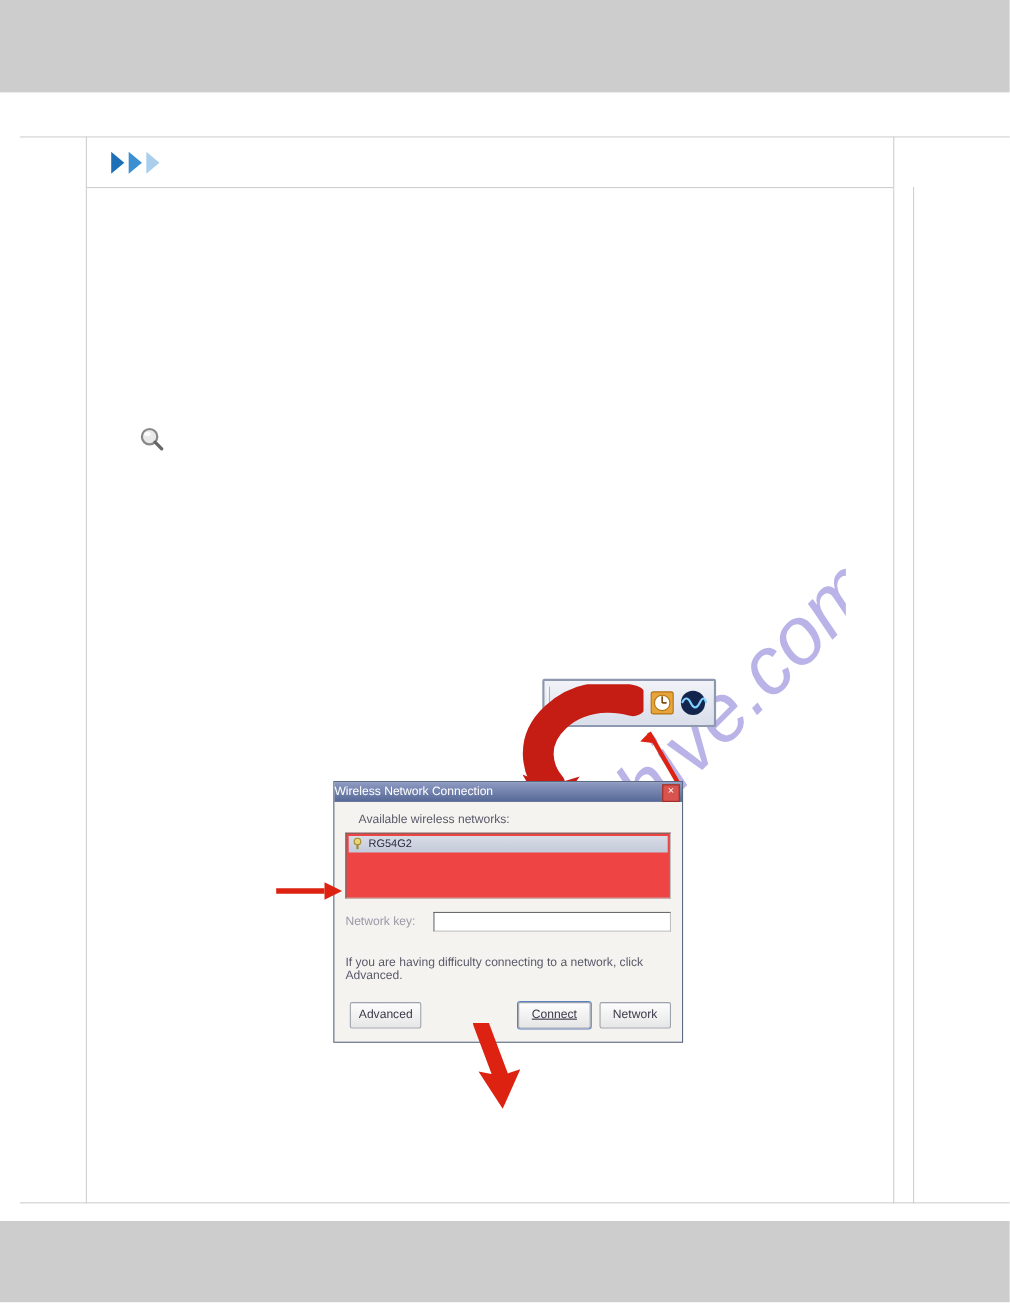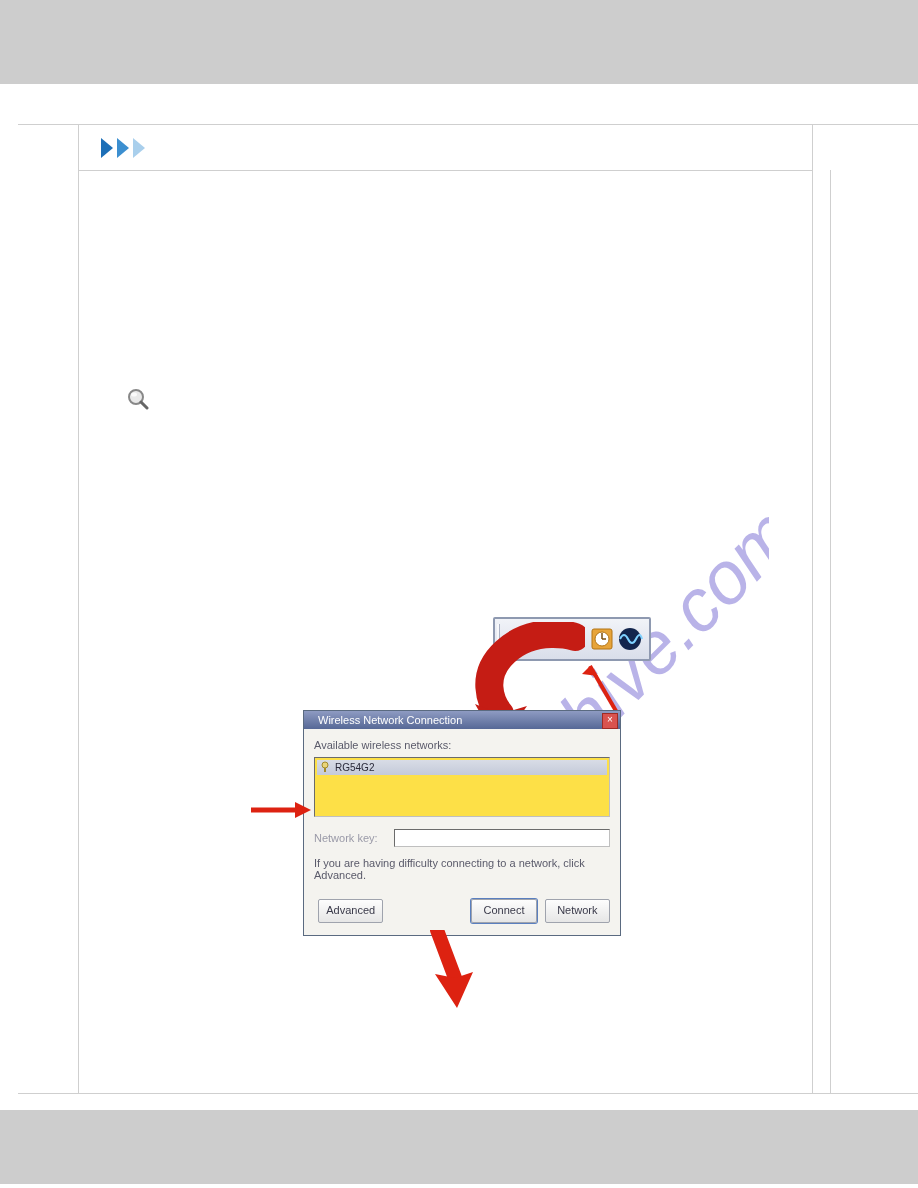--- a/index.html
+++ b/index.html
@@ -148,21 +148,21 @@
     border: 1px solid #5a6a80;
     background: #f4f3ef;
     color: #5a5a6a;
     font-size: 11px;
   }
   .dialog .titlebar {
     height: 18px;
     background: linear-gradient(#8e9bc2, #566896);
     color: #fff;
     font-size: 11px;
-    padding-left: 14px;
+    padding-left: 0;
     line-height: 18px;
     position: relative;
   }
   .dialog .close {
     position: absolute;
     right: 2px; top: 2px;
     width: 14px; height: 14px;
     background: #d9534f;
     border: 1px solid #9e2b25;
     color: #fff;
@@ -171,25 +171,25 @@
     text-align: center;
   }
   .dialog .body {
     padding: 10px 10px 12px 10px;
   }
   .dialog .desc {
     margin: 6px 0 18px 0;
     line-height: 1.25;
   }
   .dialog .label1 {
-    margin: 0 0 6px 0;
+    margin: 0 0 6px 12px;
   }
   .dialog .listbox {
     border: 1px inset #bfbfbf;
-    background: #fde047;
+    background: #ef4444;
     height: 58px;
     position: relative;
     margin-bottom: 12px;
   }
   .dialog .list-item {
     position: absolute;
     left: 2px; right: 2px; top: 2px;
     height: 15px;
     background: linear-gradient(#d8dce6,#c4cad9);
     font-size: 10px;
@@ -200,21 +200,21 @@
   .dialog .list-item .bulb {
     position: absolute; left: 2px; top: 1px;
   }
   .dialog .warn {
     margin: 0 0 12px 0;
     line-height: 1.25;
   }
   .dialog .row {
     display: flex;
     align-items: center;
-    margin-bottom: 10px;
+    margin-bottom: 22px;
   }
   .dialog .row .klabel {
     width: 80px;
     color: #9a9aa8;
   }
   .dialog .row .kinput {
     flex: 1;
     height: 16px;
     border: 1px inset #bfbfbf;
     background: #fff;
@@ -235,20 +235,21 @@
     text-align: center;
     line-height: 20px;
     color: #3a3a4a;
     background: linear-gradient(#fdfdfd,#e6e6e6);
     border: 1px solid #9fa3ad;
     border-radius: 2px;
   }
   .dlg-btn.connect {
     margin-left: 60px;
     box-shadow: 0 0 0 1px #5a7fbf;
+    text-decoration: underline;
   }
 
   .arrow-to-list {
     position: absolute;
     left: 172px;
     top: 628px;
   }
   .arrow-to-connect {
     position: absolute;
     left: 338px;

